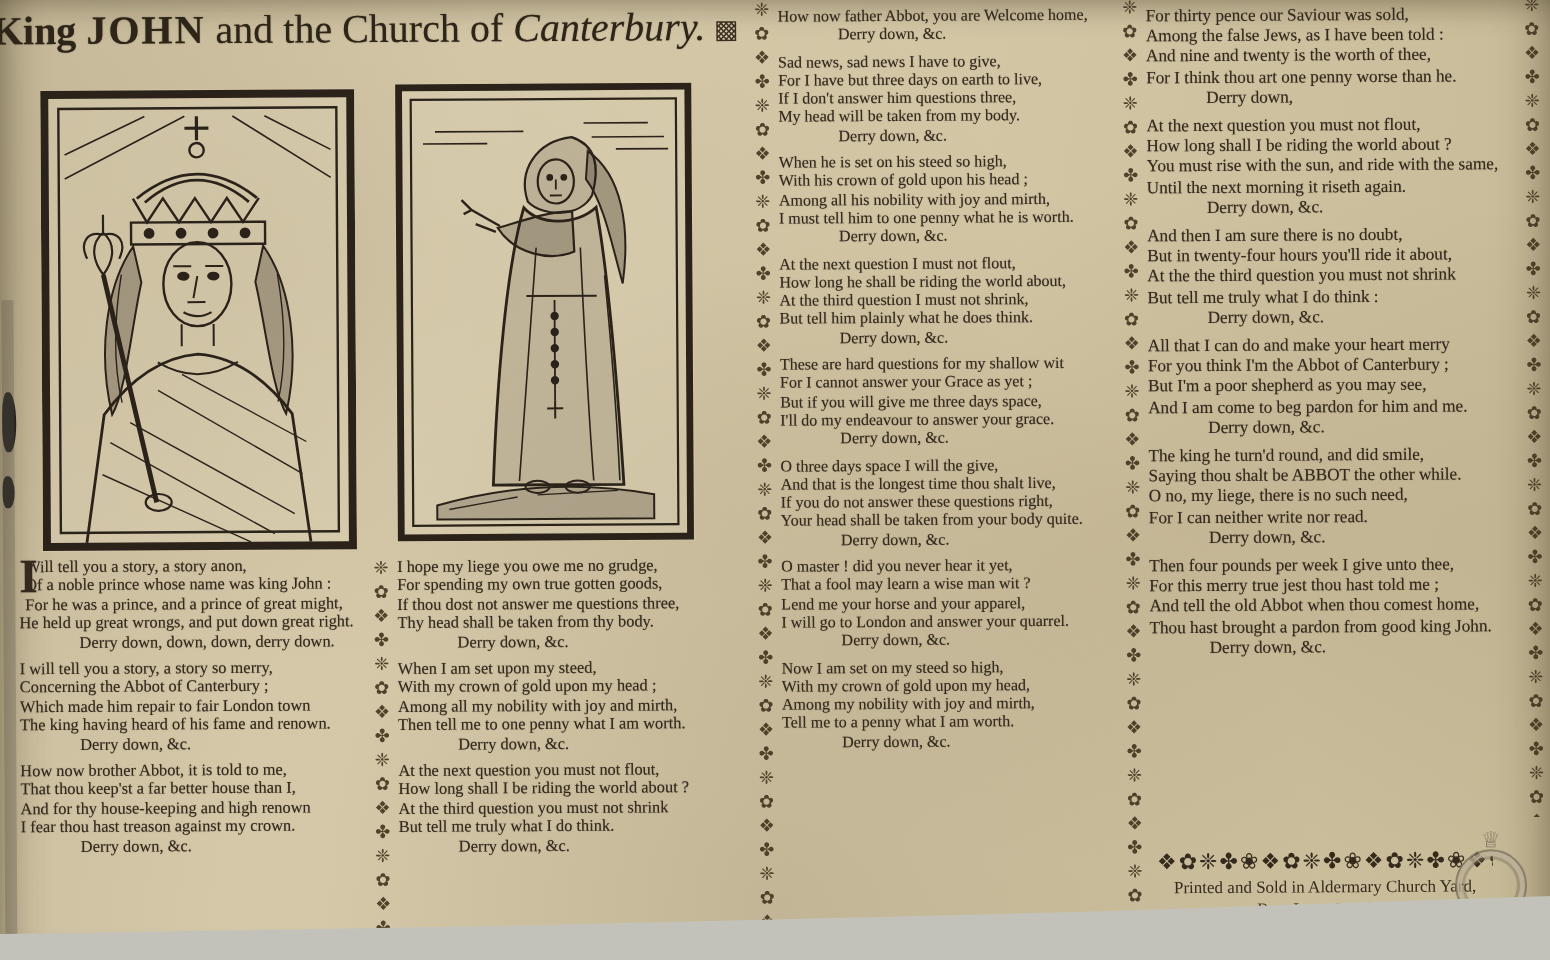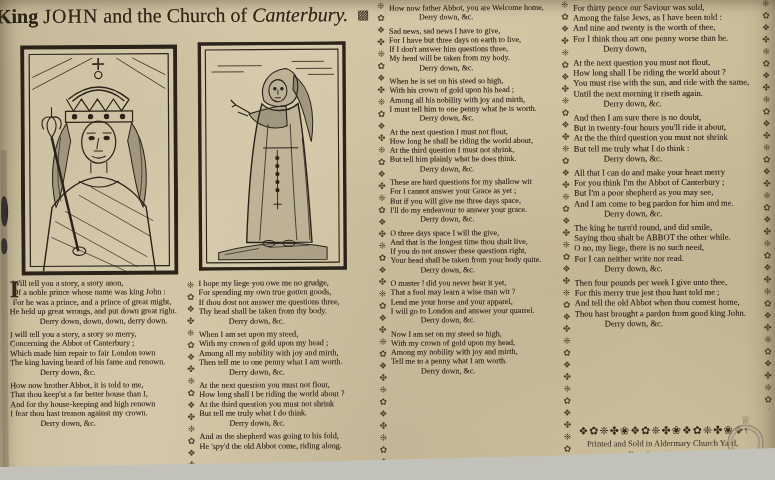--- a/index.html
+++ b/index.html
@@ -12,21 +12,21 @@
       radial-gradient(ellipse at 78% 55%, rgba(110,92,60,.10), transparent 46%),
       radial-gradient(ellipse at 50% 95%, rgba(90,75,50,.14), transparent 50%),
       linear-gradient(100deg,#c9bc9c,#d7cbab 28%,#d2c5a4 62%,#c6b996);
     box-shadow:inset 14px 0 20px -10px rgba(60,50,30,.45),
                inset -16px 0 24px -12px rgba(60,50,30,.40),
                inset 0 12px 18px -12px rgba(60,50,30,.35),
                inset 0 -10px 16px -12px rgba(60,50,30,.35);}
   .content{position:absolute;inset:0;transform:rotate(-.35deg);transform-origin:30px 30px;color:#342a1e;}
   .pagetitle{position:absolute;left:2px;top:5px;width:368px;font-size:20px;white-space:nowrap;
              color:#2e2519;text-shadow:0 0 .6px rgba(46,37,25,.55);}
-  .pagetitle .caps{letter-spacing:1px;font-weight:normal;}
+  .pagetitle .caps{letter-spacing:1px;font-weight:bold;}
   .pagetitle .ital{font-style:italic;}
   .pagetitle .kword{font-weight:bold;margin-left:-6px;}
   .title-orn{position:absolute;left:357px;top:9px;font-size:13px;color:#3a2f21;}
   .woodcut{position:absolute;background:rgba(222,212,184,.35);}
   .woodcut svg{display:block;width:100%;height:100%;}
   .vcol{position:absolute;overflow:hidden;text-shadow:0 0 .5px rgba(52,42,30,.5);}
   .c12{font-size:8.2px;line-height:9.4px;}
   .c3{font-size:8px;line-height:9.3px;}
   .c4{font-size:8.6px;line-height:10.2px;}
   .stanza{margin-bottom:4px;}
@@ -165,24 +165,20 @@
             <div class="vline">Then tell me to one penny what I am worth.</div>
             <div class="refrain">Derry down, &amp;c.</div>
           </div>
           <div class="stanza">
             <div class="vline">At the next question you must not flout,</div>
             <div class="vline">How long shall I be riding the world about ?</div>
             <div class="vline">At the third question you must not shrink</div>
             <div class="vline">But tell me truly what I do think.</div>
             <div class="refrain">Derry down, &amp;c.</div>
           </div>
-          <div class="stanza">
-            <div class="vline">And as the shepherd was going to his fold,</div>
-            <div class="vline">He 'spy'd the old Abbot come, riding along.</div>
-          </div>
         </div>
       <div class="vcol c3" style="left:389px;top:6px;width:163px;height:462px;">
           <div class="stanza">
             <div class="vline">How now father Abbot, you are Welcome home,</div>
             <div class="refrain">Derry down, &amp;c.</div>
           </div>
           <div class="stanza">
             <div class="vline">Sad news, sad news I have to give,</div>
             <div class="vline">For I have but three days on earth to live,</div>
             <div class="vline">If I don't answer him questions three,</div>

